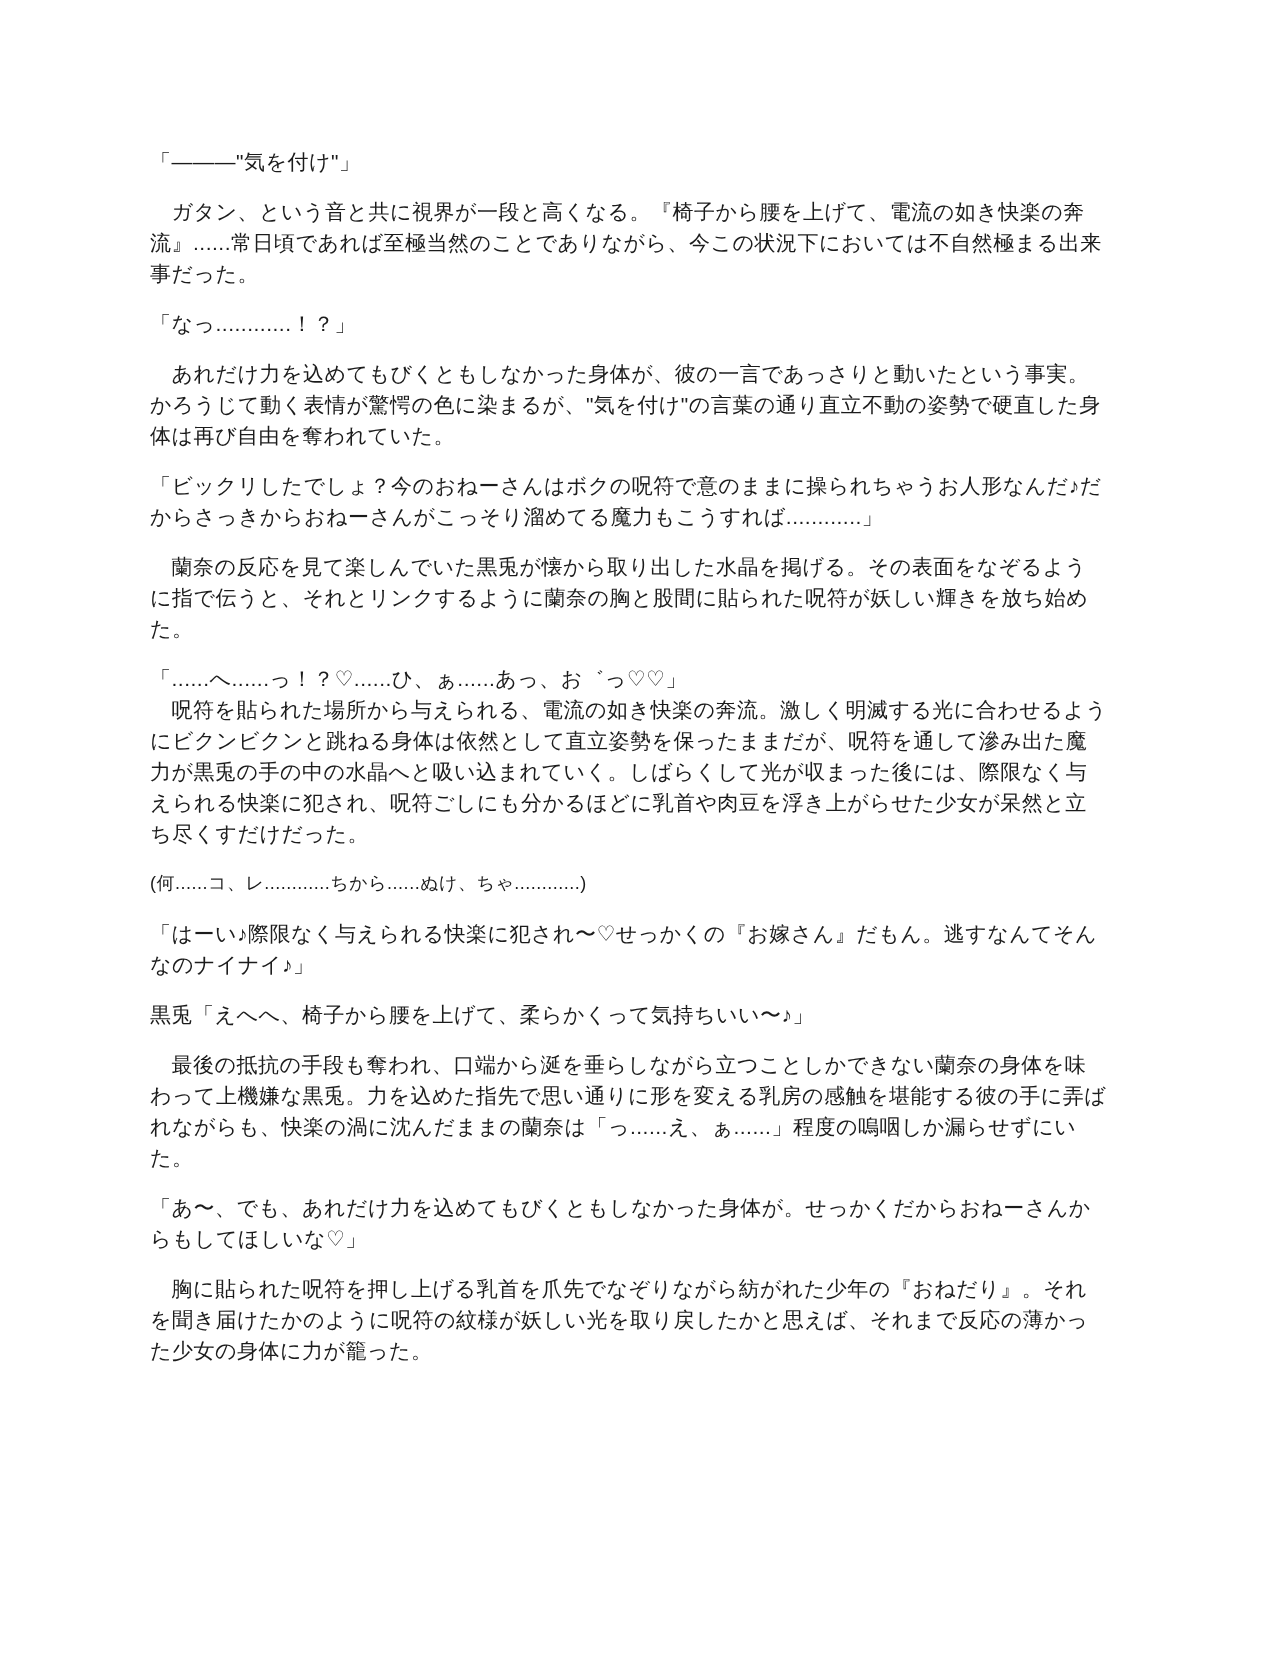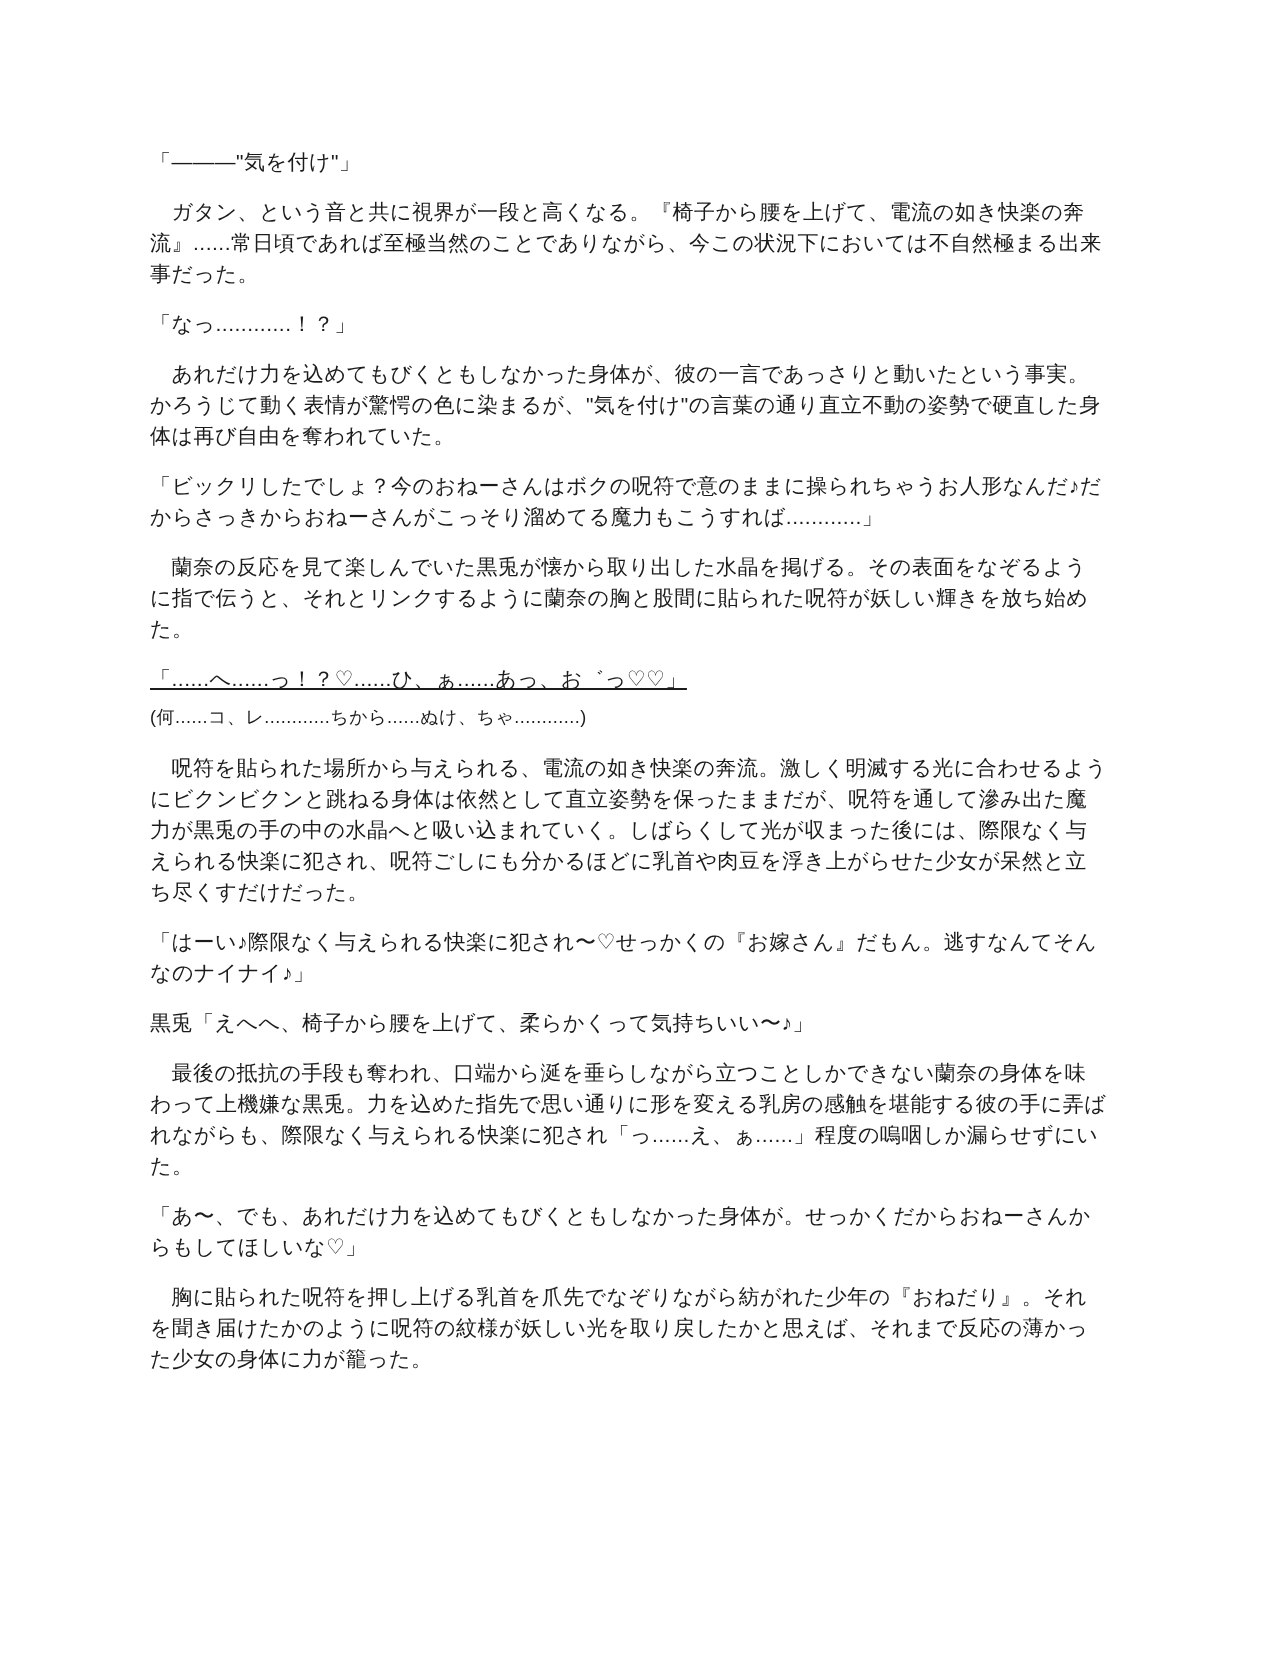--- a/index.html
+++ b/index.html
@@ -24,39 +24,38 @@
   .para {
     margin: 0 0 19px 0;
     font-size: 21px;
     line-height: 31px;
     letter-spacing: 0.5px;
     white-space: pre-wrap;
     word-break: break-all;
     text-align: left;
   }
   .para.no-gap {
-    margin-bottom: 8px;
-    text-decoration: underline;
+    margin-bottom: 0;
   }
   .para.small {
     font-size: 18px;
     line-height: 31px;
   }
 </style>
 </head>
 <body>
 
 <div class="text-block">
   <p class="para">「———"気を付け"」</p>
   <p class="para">　ガタン、という音と共に視界が一段と高くなる。『椅子から腰を上げて、電流の如き快楽の奔流』......常日頃であれば至極当然のことでありながら、今この状況下においては不自然極まる出来事だった。</p>
   <p class="para">「なっ............！？」</p>
   <p class="para">　あれだけ力を込めてもびくともしなかった身体が、彼の一言であっさりと動いたという事実。かろうじて動く表情が驚愕の色に染まるが、"気を付け"の言葉の通り直立不動の姿勢で硬直した身体は再び自由を奪われていた。</p>
   <p class="para">「ビックリしたでしょ？今のおねーさんはボクの呪符で意のままに操られちゃうお人形なんだ♪だからさっきからおねーさんがこっそり溜めてる魔力もこうすれば............」</p>
   <p class="para">　蘭奈の反応を見て楽しんでいた黒兎が懐から取り出した水晶を掲げる。その表面をなぞるように指で伝うと、それとリンクするように蘭奈の胸と股間に貼られた呪符が妖しい輝きを放ち始めた。</p>
   <p class="para no-gap">「......へ......っ！？♡......ひ、ぁ......あっ、お゛っ♡♡」</p>
+  <p class="para">　呪符を貼られた場所から与えられる、電流の如き快楽の奔流。激しく明滅する光に合わせるようにビクンビクンと跳ねる身体は依然として直立姿勢を保ったままだが、呪符を通して滲み出た魔力が黒兎の手の中の水晶へと吸い込まれていく。しばらくして光が収まった後には、際限なく与えられる快楽に犯され、呪符ごしにも分かるほどに乳首や肉豆を浮き上がらせた少女が呆然と立ち尽くすだけだった。</p>
   <p class="para small">(何......コ、レ............ちから......ぬけ、ちゃ............)</p>
-  <p class="para">　呪符を貼られた場所から与えられる、電流の如き快楽の奔流。激しく明滅する光に合わせるようにビクンビクンと跳ねる身体は依然として直立姿勢を保ったままだが、呪符を通して滲み出た魔力が黒兎の手の中の水晶へと吸い込まれていく。しばらくして光が収まった後には、際限なく与えられる快楽に犯され、呪符ごしにも分かるほどに乳首や肉豆を浮き上がらせた少女が呆然と立ち尽くすだけだった。</p>
   <p class="para">「はーい♪際限なく与えられる快楽に犯され〜♡せっかくの『お嫁さん』だもん。逃すなんてそんなのナイナイ♪」</p>
   <p class="para">黒兎「えへへ、椅子から腰を上げて、柔らかくって気持ちいい〜♪」</p>
-  <p class="para">　最後の抵抗の手段も奪われ、口端から涎を垂らしながら立つことしかできない蘭奈の身体を味わって上機嫌な黒兎。力を込めた指先で思い通りに形を変える乳房の感触を堪能する彼の手に弄ばれながらも、際限なく与えられる快楽に犯され「っ......え、ぁ......」程度の嗚咽しか漏らせずにいた。</p>
+  <p class="para">　最後の抵抗の手段も奪われ、口端から涎を垂らしながら立つことしかできない蘭奈の身体を味わって上機嫌な黒兎。力を込めた指先で思い通りに形を変える乳房の感触を堪能する彼の手に弄ばれながらも、快楽の渦に沈んだままの蘭奈は「っ......え、ぁ......」程度の嗚咽しか漏らせずにいた。</p>
   <p class="para">「あ〜、でも、あれだけ力を込めてもびくともしなかった身体が。せっかくだからおねーさんからもしてほしいな♡」</p>
   <p class="para">　胸に貼られた呪符を押し上げる乳首を爪先でなぞりながら紡がれた少年の『おねだり』。それを聞き届けたかのように呪符の紋様が妖しい光を取り戻したかと思えば、それまで反応の薄かった少女の身体に力が籠った。</p>
 </div>
 
 </body></html>

